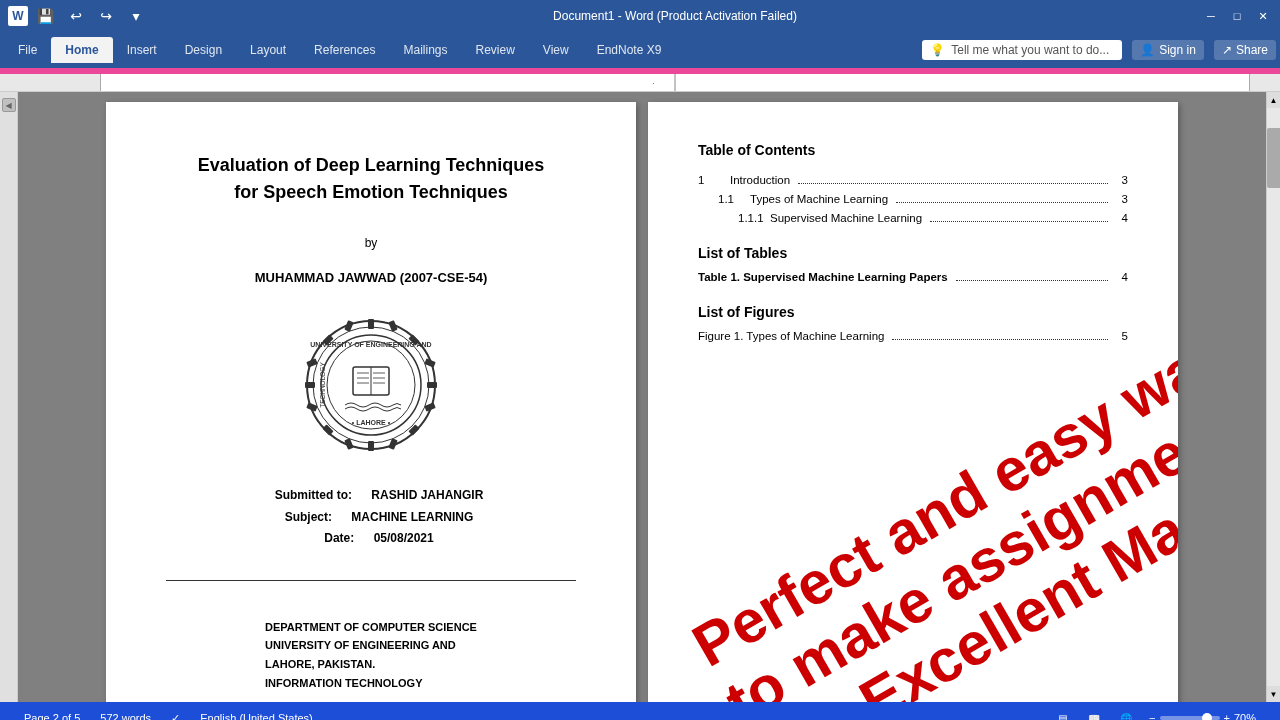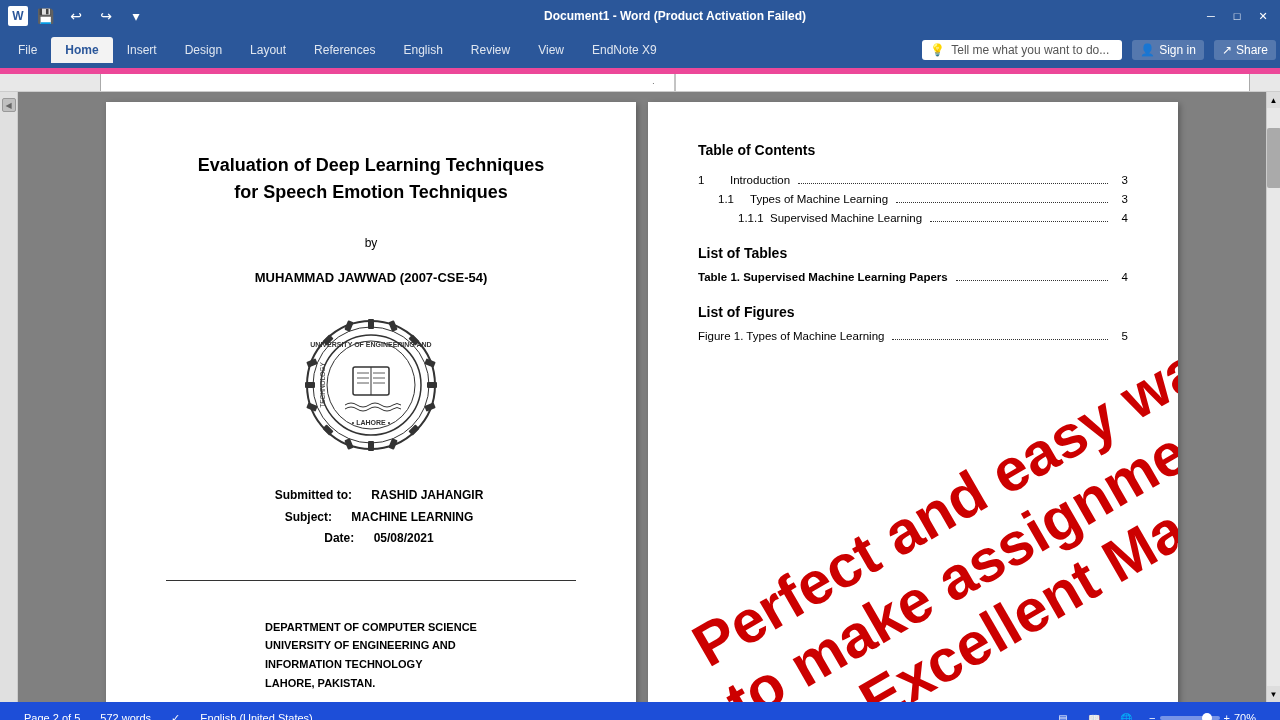--- a/index.html
+++ b/index.html
@@ -9,21 +9,21 @@
     .title-bar {
       background: #2b579a;
       height: 32px;
       display: flex;
       align-items: center;
       justify-content: space-between;
       padding: 0 8px;
       color: white;
     }
     .title-bar-left { display: flex; align-items: center; gap: 6px; }
-    .title-bar-center { font-size: 12px; color: white; flex: 1; text-align: center; font-weight: bold; }
+    .title-bar-center { font-size: 12px; color: white; flex: 1; text-align: center; }
     .title-bar-right { display: flex; align-items: center; gap: 8px; }
     .window-btn { width: 18px; height: 18px; display: flex; align-items: center; justify-content: center; font-size: 11px; color: white; cursor: pointer; }
     .word-icon { width: 20px; height: 20px; background: #fff; color: #2b579a; font-size: 12px; font-weight: bold; display: flex; align-items: center; justify-content: center; border-radius: 2px; }
     .quick-btn { width: 24px; height: 24px; display: flex; align-items: center; justify-content: center; color: white; font-size: 14px; cursor: pointer; }
 
     
     .ribbon {
       background: #f3f3f3;
       border-bottom: 6px solid #ec4899;
     }
@@ -323,21 +323,21 @@
 </div>
 
 <div class="ribbon">
   <div class="ribbon-tabs">
     <div class="ribbon-tab">File</div>
     <div class="ribbon-tab active">Home</div>
     <div class="ribbon-tab">Insert</div>
     <div class="ribbon-tab">Design</div>
     <div class="ribbon-tab">Layout</div>
     <div class="ribbon-tab">References</div>
-    <div class="ribbon-tab">English</div>
+    <div class="ribbon-tab">Mailings</div>
     <div class="ribbon-tab">Review</div>
     <div class="ribbon-tab">View</div>
     <div class="ribbon-tab">EndNote X9</div>
     <div class="tell-what-box">
       <span style="color:#888; font-size:12px;">💡</span>
       <span>Tell me what you want to do...</span>
     </div>
     <div class="ribbon-right-btns">
       <div class="sign-in-btn">
         <span>👤</span>
@@ -425,22 +425,22 @@
         <span>Submitted to:</span> <span>RASHID JAHANGIR</span><br>
         <span>Subject:</span> <span>MACHINE LEARNING</span><br>
         <span>Date:</span> <span>05/08/2021</span>
       </div>
 
       <hr class="divider-line">
 
       <div class="dept-info">
         <div>DEPARTMENT OF COMPUTER SCIENCE</div>
         <div>UNIVERSITY OF ENGINEERING AND</div>
+        <div>LAHORE, PAKISTAN.</div>
         <div>INFORMATION TECHNOLOGY</div>
-        <div>LAHORE, PAKISTAN.</div>
       </div>
     </div>
 
     <div class="page-right">
       <div class="toc-heading">Table of Contents</div>
 
       <div class="toc-item">
         <span class="toc-num">1</span>
         <span>Introduction</span>
         <span class="dots"></span>

